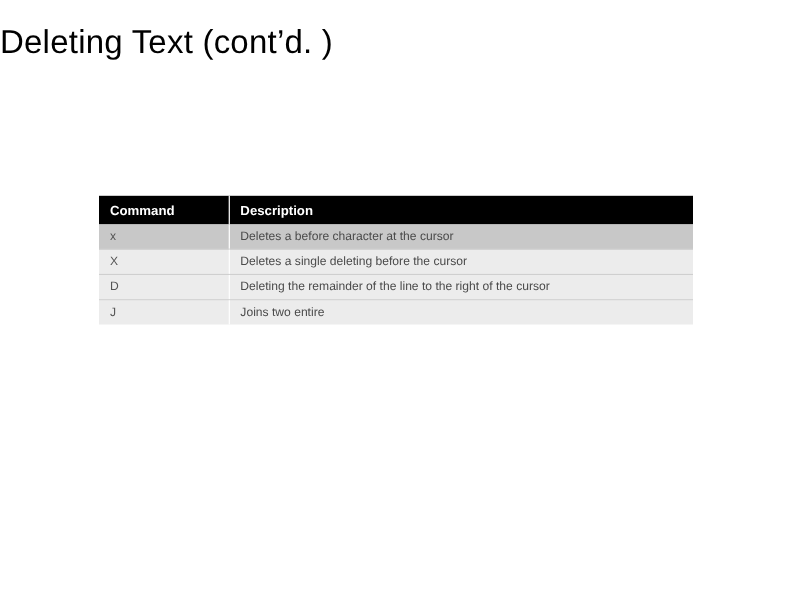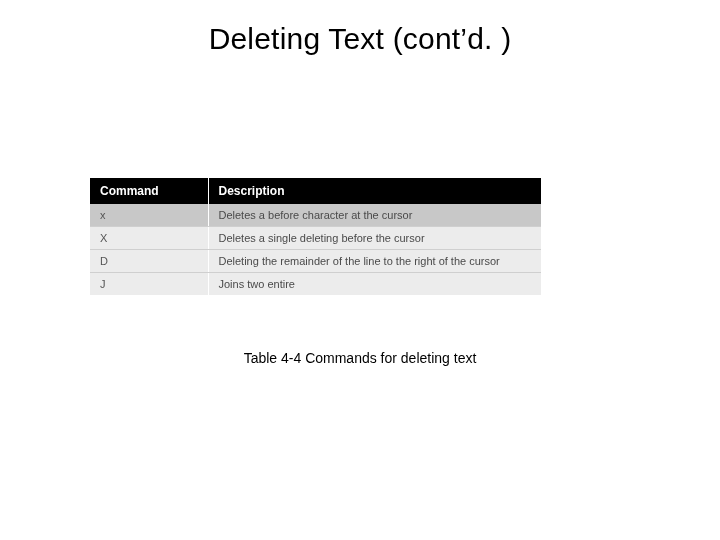--- a/index.html
+++ b/index.html
@@ -15,30 +15,30 @@
     position: relative;
     width: 720px;
     height: 540px;
     box-sizing: border-box;
   }
   .title {
     position: absolute;
     top: 22px;
     left: 0;
     width: 100%;
-    text-align: center;
+    text-align: left;
     font-size: 30px;
     font-weight: 400;
     letter-spacing: 0.2px;
   }
   .table-wrap {
     position: absolute;
     top: 178px;
     left: 90px;
-    width: 451px;
+    width: 540px;
   }
   table {
     width: 100%;
     border-collapse: collapse;
     font-family: "Segoe UI", "Lucida Sans", "Lucida Grande", Verdana, sans-serif;
   }
   thead th {
     background: #000000;
     color: #ffffff;
     text-align: left;
@@ -116,15 +116,14 @@
           <td>Deleting the remainder of the line to the right of the cursor</td>
         </tr>
         <tr class="light">
           <td class="cmd-cell">J</td>
           <td>Joins two entire</td>
         </tr>
       </tbody>
     </table>
   </div>
 
-  <div class="caption">Table 4‑4 Commands for deleting text</div>
 
 </div>
 
 </body></html>

